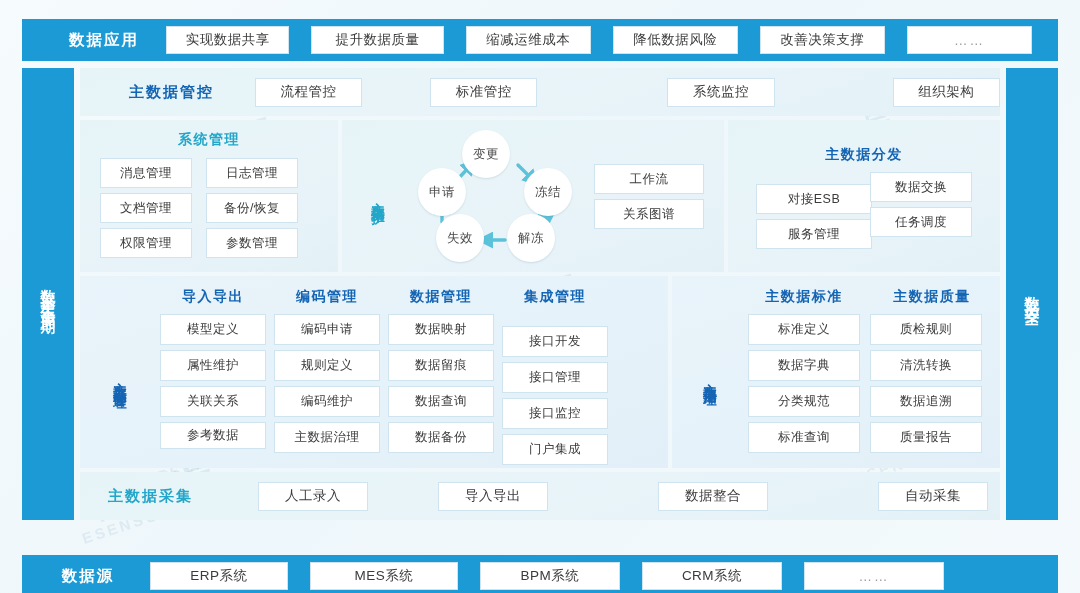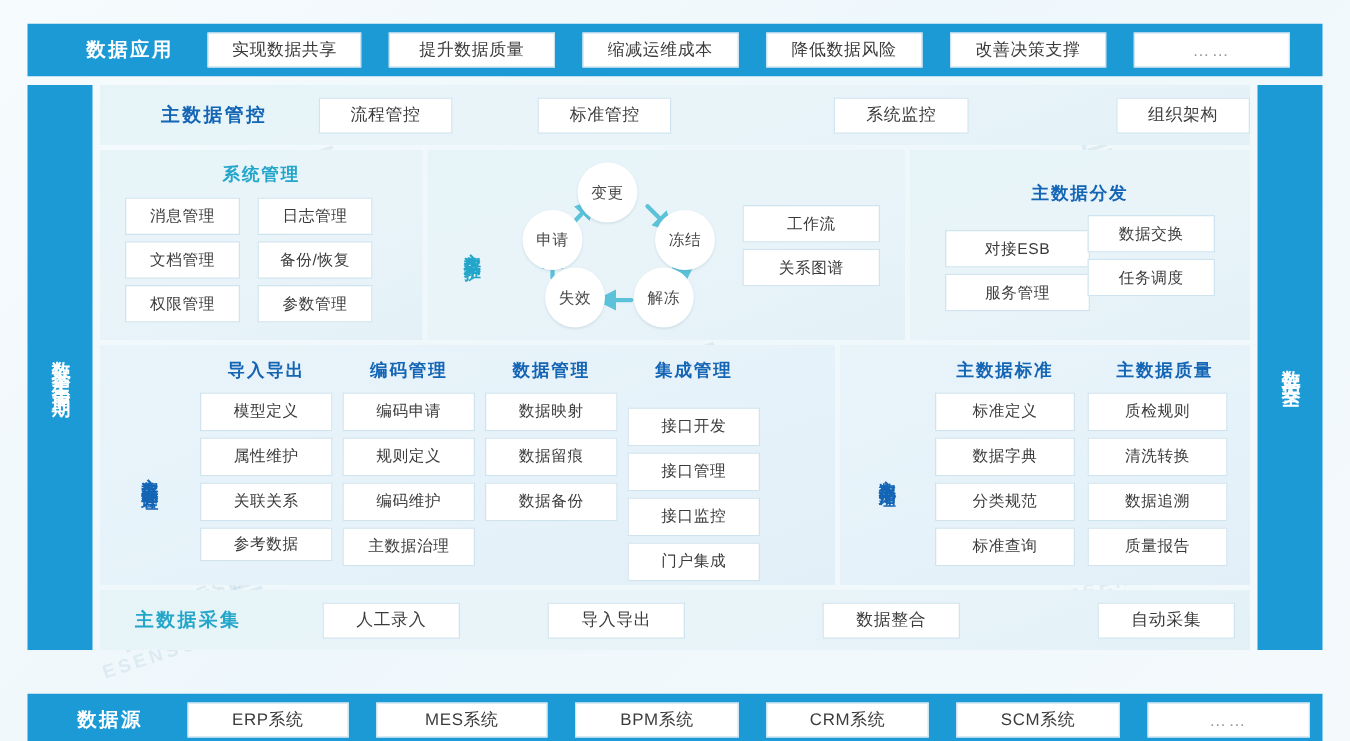--- a/index.html
+++ b/index.html
@@ -242,20 +242,21 @@
     </div>
     <div class="gridcol" style="left:194px;top:38px;width:106px;">
       <div class="chip sm" style="height:31px;">编码申请</div>
       <div class="chip sm" style="height:31px;">规则定义</div>
       <div class="chip sm" style="height:31px;">编码维护</div>
       <div class="chip sm" style="height:31px;">主数据治理</div>
     </div>
     <div class="gridcol" style="left:308px;top:38px;width:106px;">
       <div class="chip sm" style="height:31px;">数据映射</div>
       <div class="chip sm" style="height:31px;">数据留痕</div>
+      <div class="chip sm" style="height:31px;">数据查询</div>
       <div class="chip sm" style="height:31px;">数据备份</div>
     </div>
     <div class="gridcol" style="left:422px;top:38px;width:106px;margin-top:12px;">
       <div class="chip sm" style="height:31px;">接口开发</div>
       <div class="chip sm" style="height:31px;">接口管理</div>
       <div class="chip sm" style="height:31px;">接口监控</div>
       <div class="chip sm" style="height:31px;">门户集成</div>
     </div>
   </div>
 
@@ -288,17 +289,16 @@
       <div class="chip" style="margin-left:110px;width:110px;height:29px;">自动采集</div>
     </div>
   </div>
 
   <div class="band" style="left:22px;top:527px;width:1036px;height:42px;padding:0 10px;margin-top:28px;">
     <div class="band-title" style="width:112px;">数据源</div>
     <div class="chip" style="margin-left:6px;width:138px;">ERP系统</div>
     <div class="chip" style="margin-left:22px;width:148px;">MES系统</div>
     <div class="chip" style="margin-left:22px;width:140px;">BPM系统</div>
     <div class="chip" style="margin-left:22px;width:140px;">CRM系统</div>
-    <div class="chip" style="margin-left:22px;width:140px;">SCM系统</div>
     <div class="chip" style="margin-left:22px;width:140px;color:#9a9a9a;letter-spacing:2px;">……</div>
   </div>
 
 </div>
 
 </body></html>

